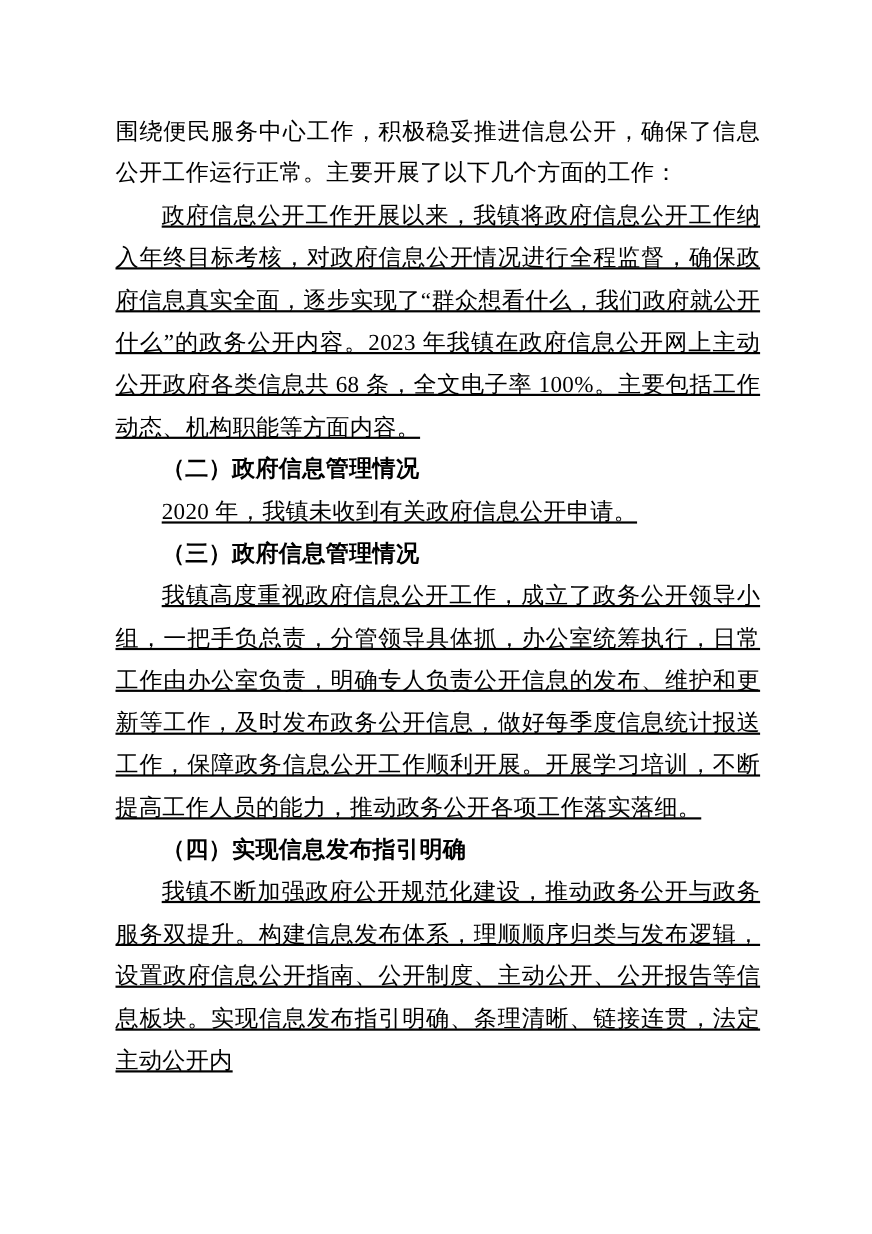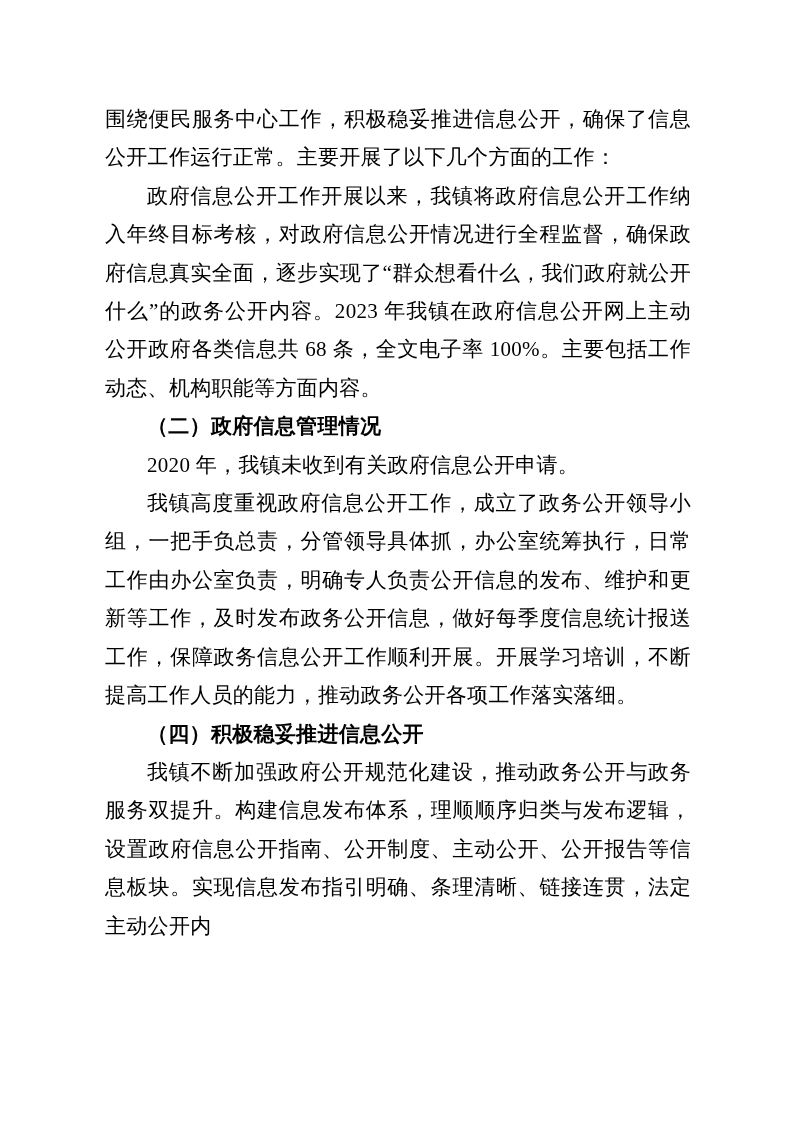--- a/index.html
+++ b/index.html
@@ -25,35 +25,37 @@
     text-align: justify;
     text-justify: inter-character;
     letter-spacing: 0.3px;
   }
   .content p {
     margin: 0;
     padding: 0;
   }
   p.body {
     text-indent: 2em;
+    text-decoration: underline;
   }
   p.continuation {
     text-indent: 0;
   }
   p.heading {
     text-indent: 2em;
     font-weight: bold;
   }
 </style>
 </head>
 <body>
 
 <div class="page">
   <div class="content" id="doc-content">
       <p class="continuation">围绕便民服务中心工作，积极稳妥推进信息公开，确保了信息公开工作运行正常。主要开展了以下几个方面的工作：</p>
       <p class="body">政府信息公开工作开展以来，我镇将政府信息公开工作纳入年终目标考核，对政府信息公开情况进行全程监督，确保政府信息真实全面，逐步实现了“群众想看什么，我们政府就公开什么”的政务公开内容。2023 年我镇在政府信息公开网上主动公开政府各类信息共 68 条，全文电子率 100%。主要包括工作动态、机构职能等方面内容。</p>
       <p class="heading">（二）政府信息管理情况</p>
       <p class="body">2020 年，我镇未收到有关政府信息公开申请。</p>
+      <p class="heading">（三）政府信息管理情况</p>
       <p class="body">我镇高度重视政府信息公开工作，成立了政务公开领导小组，一把手负总责，分管领导具体抓，办公室统筹执行，日常工作由办公室负责，明确专人负责公开信息的发布、维护和更新等工作，及时发布政务公开信息，做好每季度信息统计报送工作，保障政务信息公开工作顺利开展。开展学习培训，不断提高工作人员的能力，推动政务公开各项工作落实落细。</p>
-      <p class="heading">（四）积极稳妥推进信息公开</p>
+      <p class="heading">（四）实现信息发布指引明确</p>
       <p class="body">我镇不断加强政府公开规范化建设，推动政务公开与政务服务双提升。构建信息发布体系，理顺顺序归类与发布逻辑，设置政府信息公开指南、公开制度、主动公开、公开报告等信息板块。实现信息发布指引明确、条理清晰、链接连贯，法定主动公开内</p>
     </div>
 </div>
 
 </body></html>

